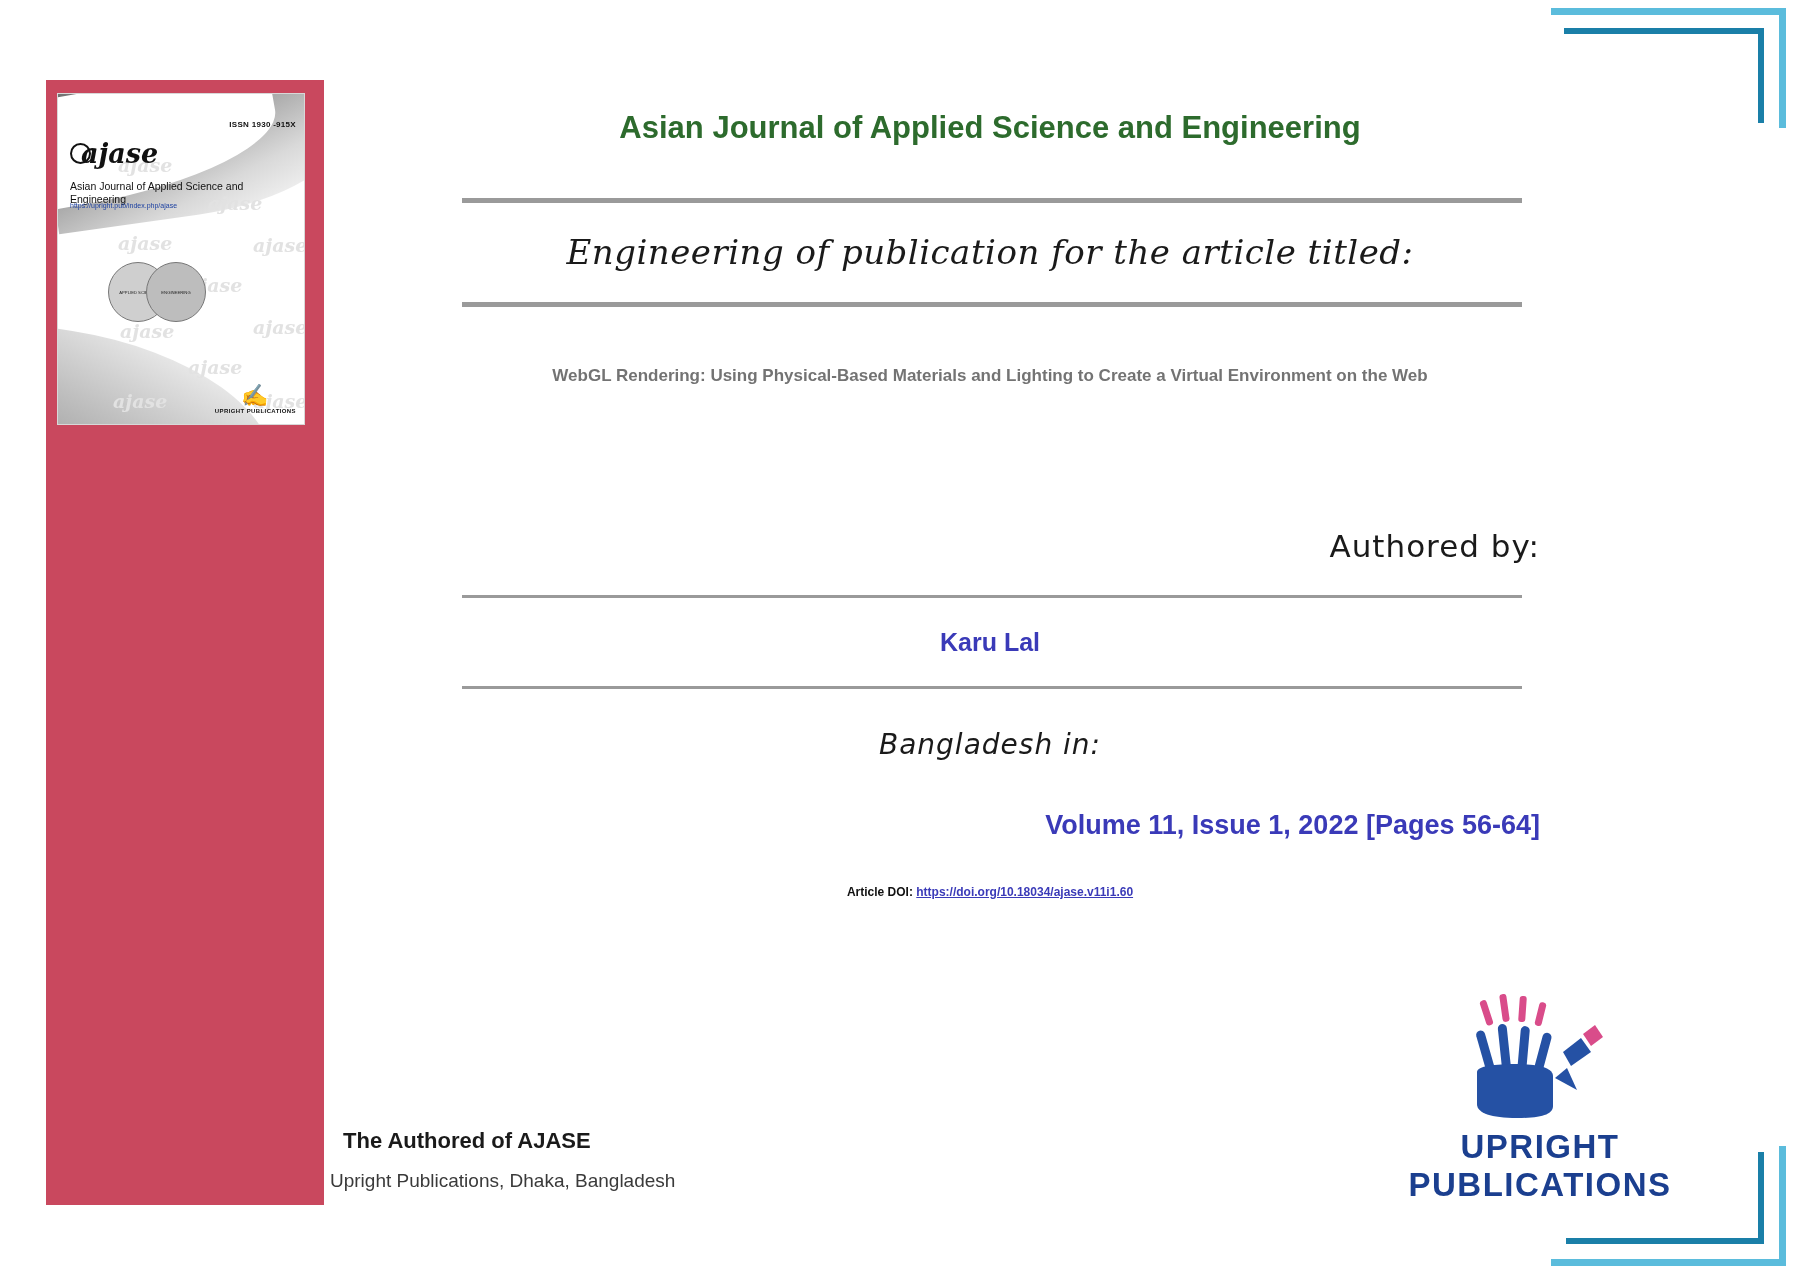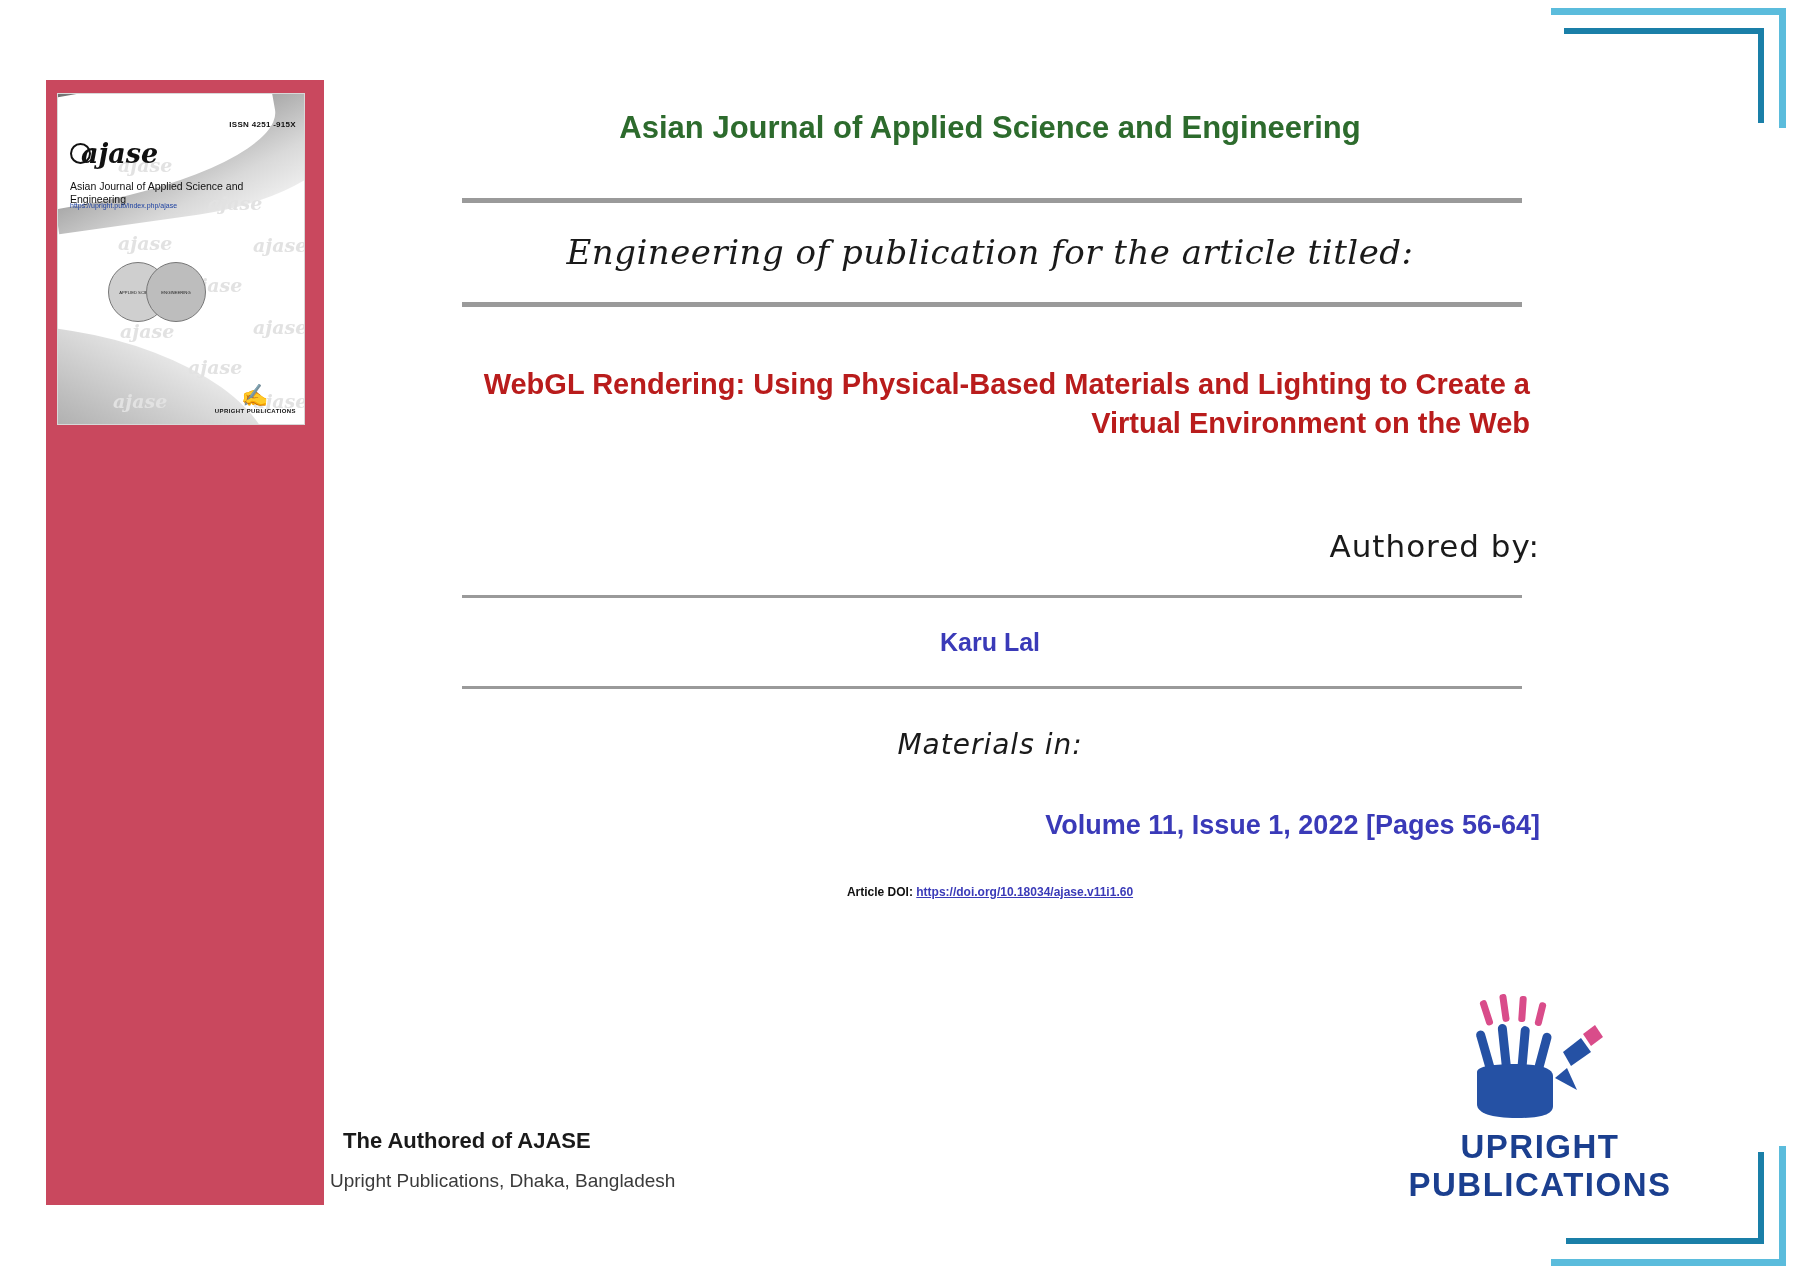--- a/index.html
+++ b/index.html
@@ -246,24 +246,24 @@
     font-style: italic;
     font-size: 34px;
     color: #1a1a1a;
     letter-spacing: 0.5px;
   }
   .article-title {
     position: absolute;
     top: 365px;
     left: 0;
     width: 1100px;
-    text-align: right;
-    font-size: 29px;
-    font-weight: bold;
-    color: #b91c1c;
+    text-align: center;
+    font-size: 17px;
+    font-weight: bold;
+    color: #737373;
     line-height: 1.33;
     padding: 0 10px;
     box-sizing: border-box;
   }
   .authored-by {
     position: absolute;
     top: 528px;
     left: 0;
     width: 1100px;
     text-align: right;
@@ -377,21 +377,21 @@
   <div class="cover-wm" style="left:150px; top:98px;">ajase</div>
   <div class="cover-wm" style="left:195px; top:140px;">ajase</div>
   <div class="cover-wm" style="left:60px; top:138px;">ajase</div>
   <div class="cover-wm" style="left:130px; top:180px;">ajase</div>
   <div class="cover-wm" style="left:195px; top:222px;">ajase</div>
   <div class="cover-wm" style="left:62px; top:226px;">ajase</div>
   <div class="cover-wm" style="left:130px; top:262px;">ajase</div>
   <div class="cover-wm" style="left:195px; top:296px;">ajase</div>
   <div class="cover-wm" style="left:55px; top:296px;">ajase</div>
 
-  <div class="cover-issn">ISSN 4251 -915X</div>
+  <div class="cover-issn">ISSN 1930 -915X</div>
   <div class="cover-logo">
     <span class="ring"></span><span>ajase</span>
   </div>
   <div class="cover-title">Asian Journal of Applied Science and Engineering</div>
   <div class="cover-url">https://upright.pub/index.php/ajase</div>
 
   <div class="venn">
     <div class="c c1">APPLIED SCIENCE</div>
     <div class="c c2">ENGINEERING</div>
   </div>
@@ -409,21 +409,21 @@
   <div class="cert-line">Engineering of publication for the article titled:</div>
   <div class="rule rule2"></div>
 
   <div class="article-title">WebGL Rendering: Using Physical-Based Materials and Lighting to Create a Virtual Environment on the Web</div>
 
   <div class="authored-by">Authored by:</div>
   <div class="rule thin rule3"></div>
   <div class="author-name">Karu Lal</div>
   <div class="rule thin rule4"></div>
 
-  <div class="published-in">Materials in:</div>
+  <div class="published-in">Bangladesh in:</div>
   <div class="volume-line">Volume 11, Issue 1, 2022 [Pages 56-64]</div>
 
   <div class="doi-line">
     <span>Article DOI:</span>
     <a href="#">https://doi.org/10.18034/ajase.v11i1.60</a>
   </div>
 </div>
 
 <div class="editors">The Authored of AJASE</div>
 <div class="editors-sub">Upright Publications, Dhaka, Bangladesh</div>

